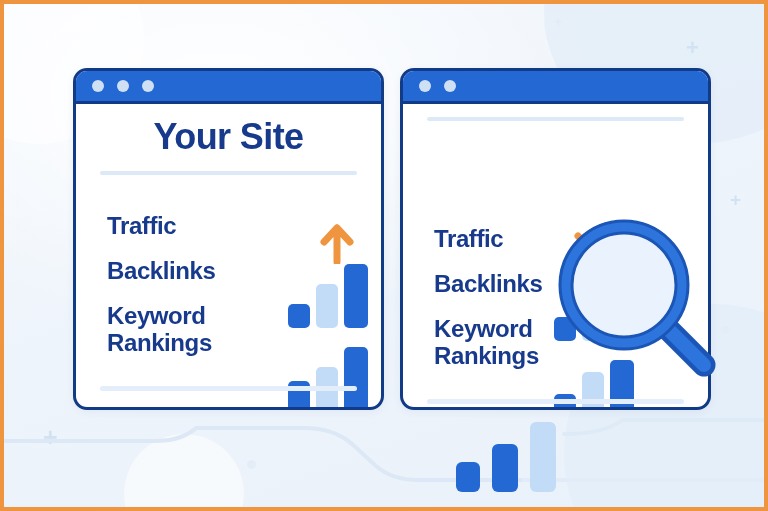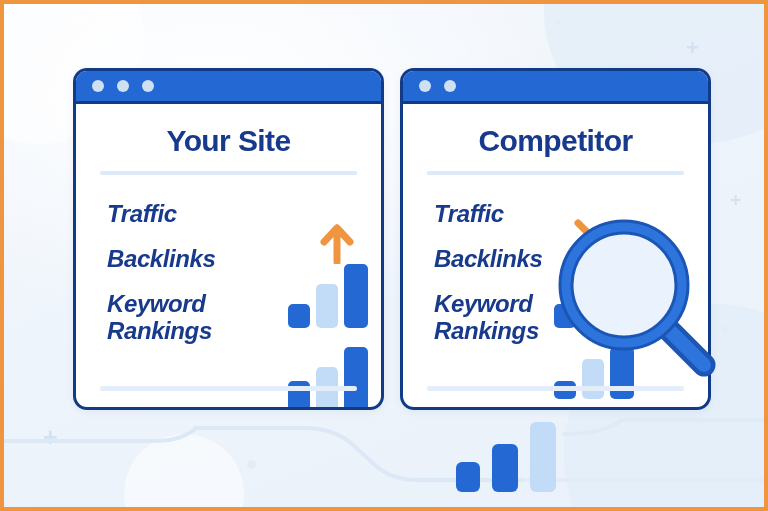--- a/index.html
+++ b/index.html
@@ -39,26 +39,26 @@
     border:3px solid #123b87;border-radius:14px;overflow:hidden;
     box-shadow:0 2px 8px rgba(20,60,130,.06);
   }
   .win-left{left:69px;top:64px;width:305px;height:336px;}
   .win-right{left:396px;top:64px;width:305px;height:336px;}
   .titlebar{height:30px;background:#2468d4;display:flex;align-items:center;
             padding-left:16px;gap:13px;border-bottom:3px solid #123b87;}
   .tb-dot{width:12px;height:12px;border-radius:50%;background:#cfe0f3;}
   .win-body{position:relative;height:calc(100% - 33px);}
   .win-title{
-    text-align:center;color:#173a8c;font-weight:700;font-size:30px;
-    letter-spacing:-0.6px;padding-top:20px;
+    text-align:center;color:#173a8c;font-weight:700;font-size:36px;
+    letter-spacing:-0.6px;padding-top:12px;
   }
   .divider{height:4px;background:#dce9f7;border-radius:3px;margin:13px 24px 0 24px;}
   .divider.bottom{position:absolute;left:0;right:0;bottom:16px;margin:0 24px;height:5px;background:#e3eefa;}
-  .metrics{position:absolute;left:31px;top:97px;font-style:italic;}
+  .metrics{position:absolute;left:31px;top:109px;}
   .metric{
     color:#173a8c;font-weight:700;font-size:24px;line-height:1.12;
     letter-spacing:-0.4px;margin-bottom:18px;
   }
   .metric.two-line{margin-bottom:12px;}
   
   .bars{position:absolute;display:flex;align-items:flex-end;gap:6px;}
   .bar{border-radius:5px;}
   .bar.dark{background:#2468d4;}
   .bar.light{background:#c2dcf7;}
@@ -137,21 +137,20 @@
       <div class="divider bottom"></div>
     </div>
   </div>
 
   <div class="window win-right">
     <div class="titlebar">
       <span class="tb-dot"></span>
       <span class="tb-dot"></span>
     </div>
     <div class="win-body">
-      <div class="win-title">Competitor</div>
       <div class="divider"></div>
 
       <div class="metrics">
         <div class="metric">Traffic</div>
         <div class="metric">Backlinks</div>
         <div class="metric two-line">
           <div>Keyword</div>
           <div>Rankings</div>
         </div>
       </div>

